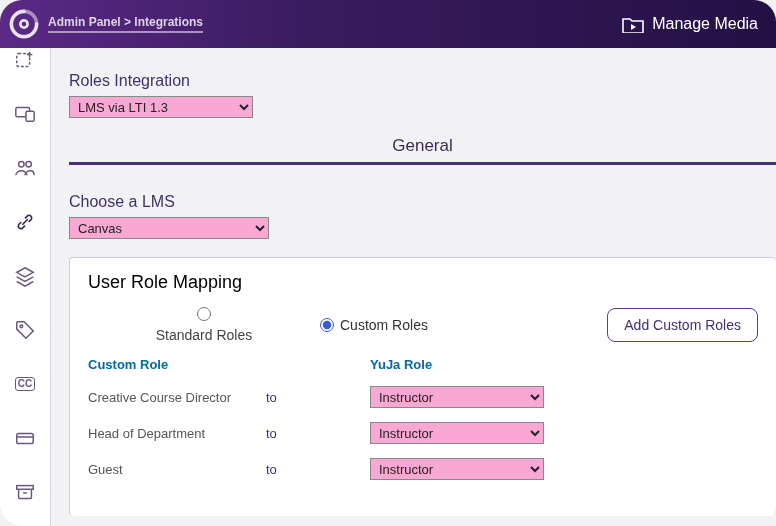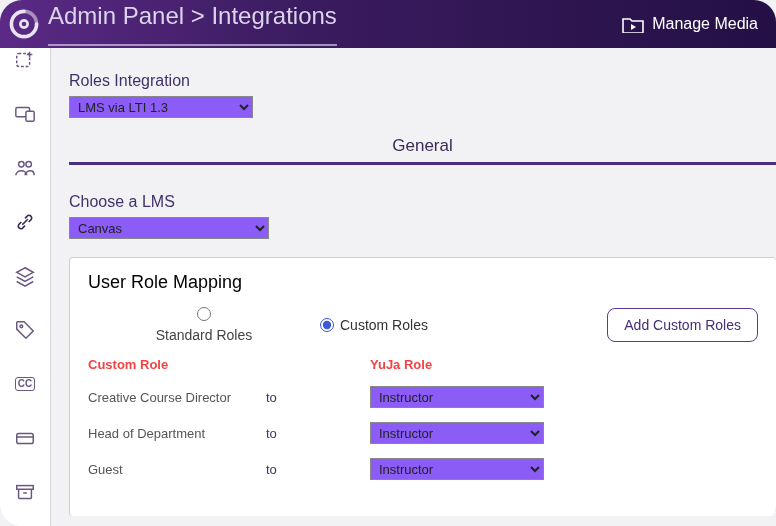--- a/index.html
+++ b/index.html
@@ -7,39 +7,39 @@
   body { display: flex; flex-direction: column; border-radius: 22px; overflow: hidden; background: #f2f2f4; }
 
   
   .header {
     height: 48px;
     background: linear-gradient(90deg, #5b2a86 0%, #3a1b5f 40%, #241045 100%);
     display: flex; align-items: center; color: #e9e3f2;
     padding: 0 18px 0 6px;
   }
   .logo-wrap { width: 36px; height: 36px; display:flex; align-items:center; justify-content:center; margin-right: 6px; }
-  .breadcrumb { font-size: 24px; font-weight: 400; color: #dcd4ea; border-bottom: 2px solid rgba(220,212,234,0.65); padding-bottom: 14px; }
+  .breadcrumb { font-size: 12px; font-weight: 700; color: #dcd4ea; border-bottom: 2px solid rgba(220,212,234,0.65); padding-bottom: 2px; }
   .header-spacer { flex: 1; }
   .manage-media { display: flex; align-items: center; gap: 8px; color: #fff; font-size: 16px; font-weight: 500; padding-left: 35px; }
 
   
   .body { flex: 1; display: flex; min-height: 0; }
 
   
   .sidebar { width: 50px; background: #fff; display: flex; flex-direction: column; align-items: center; gap: 30px; }
   .side-icon { width: 24px; height: 24px; color: #6b5680; display:flex; align-items:center; justify-content:center; }
   .side-icon.active { color: #3b2a52; }
   .side-icon svg { width: 22px; height: 22px; }
 
   
   .main { flex: 1; background: #f2f2f4; padding: 24px 0 0 18px; overflow: hidden; border-left: 1px solid #d9d4e0; }
   .section-label { color: #41316a; font-size: 16px; margin-bottom: 6px; }
   .select-wrap { display:inline-block; }
   select.boxed {
-    font-size: 13px; padding: 2px 4px; border: 1px solid #888; background: #8b5cf6;
+    font-size: 13px; padding: 2px 4px; border: 1px solid #888; background: #f9a8d4;
     color: #222; height: 22px;
   }
   #integration-select { width: 184px; }
   #lms-select { width: 200px; }
 
   .tab-bar { margin-top: 18px; }
   .tab-label { text-align: center; color: #3a2a55; font-size: 17px; padding-bottom: 6px; }
   .tab-underline { height: 3px; background: #4a2f7a; width: 100%; }
 
   .choose-lms { margin-top: 28px; }
@@ -56,21 +56,21 @@
   .rg-std { width: 232px; flex-direction: column; }
   .rg-cus { flex: 0 0 auto; }
   .rg-cus label { color: #333; }
   .radio-spacer { flex: 1; }
 
   .add-btn {
     border: 1.5px solid #5b3a9a; color: #462d77; background: #fff;
     border-radius: 8px; padding: 8px 16px; font-size: 14px; cursor: pointer;
   }
 
-  .cols-header { display: flex; font-size: 13px; color: #ef4444; font-weight: 600; margin-bottom: 14px; }
+  .cols-header { display: flex; font-size: 13px; color: #0369a1; font-weight: 600; margin-bottom: 14px; }
   .col-a { width: 178px; }
   .col-gap { width: 104px; }
   .col-b { }
 
   .map-row { display: flex; align-items: center; font-size: 13px; color: #555; margin-bottom: 14px; }
   .map-col-role { width: 178px; }
   .map-col-to { width: 104px; color: #3b3470; }
   .map-col-sel select { width: 174px; height: 22px; font-size: 13px; }
 
   .cc-box { border: 1.5px solid #6b5680; border-radius: 3px; font-size: 10px; font-weight: 700; color:#6b5680; padding:1px 2px; line-height:1; }

